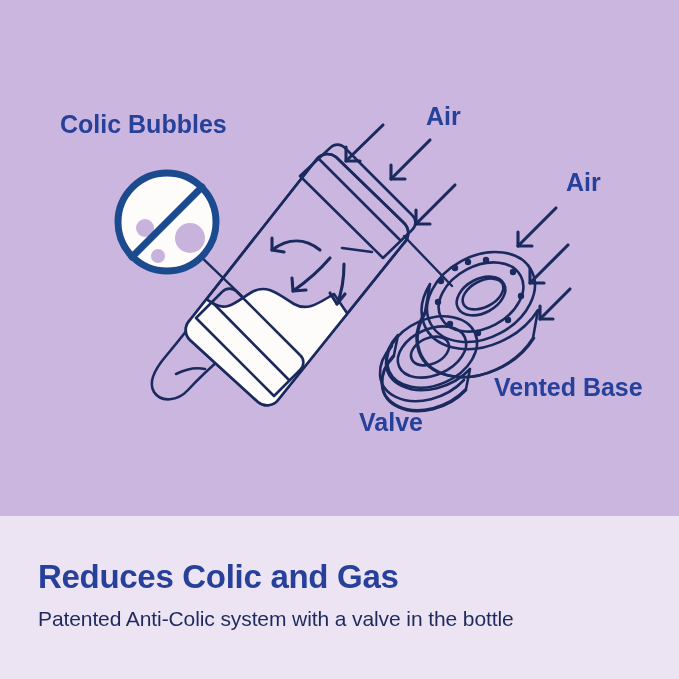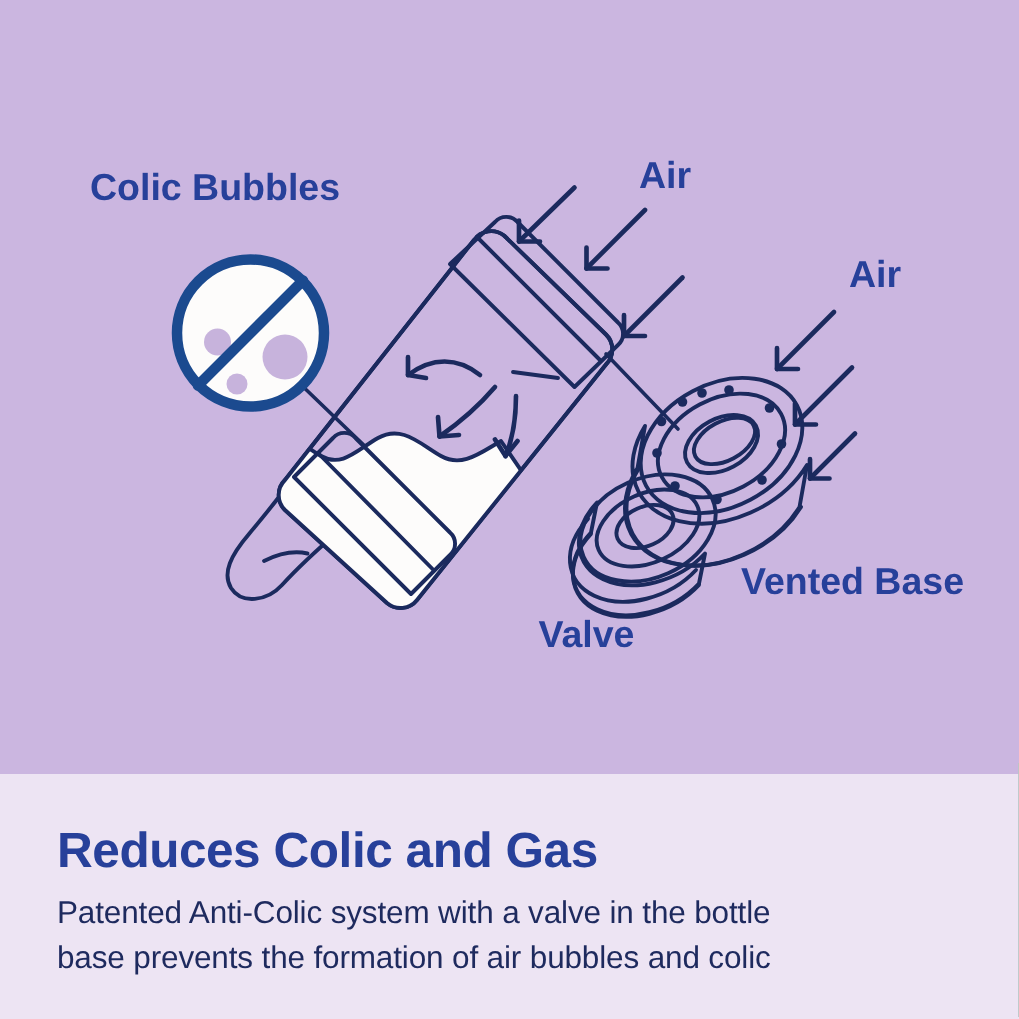--- a/index.html
+++ b/index.html
@@ -41,21 +41,21 @@
     background: #ede4f3;
     box-sizing: border-box;
     padding: 26px 38px 0 38px;
   }
   #caption-title {
     font-family: "Liberation Sans", sans-serif;
     font-size: 33px;
     font-weight: bold;
     color: #27409a;
     letter-spacing: -0.3px;
-    margin: 8px 0 9px 0;
+    margin: 18px 0 9px 0;
     line-height: 1.05;
   }
   .caption-line {
     font-family: "Liberation Sans", sans-serif;
     font-size: 21px;
     color: #1e2a5e;
     line-height: 1.45;
     letter-spacing: -0.1px;
     white-space: nowrap;
   }
@@ -239,16 +239,15 @@
       <text class="diagram-label label-lg" x="426" y="125">Air</text>
       <text class="diagram-label label-lg" x="566" y="191">Air</text>
       <text class="diagram-label label-lg" x="359" y="431">Valve</text>
       <text class="diagram-label label-lg" x="494" y="396">Vented Base</text>
     </svg>
   </div>
 
   <div id="caption-panel">
     <h1 id="caption-title">Reduces Colic and Gas</h1>
     <div class="caption-line">Patented Anti-Colic system with a valve in the bottle</div>
-    <div class="caption-line">base prevents the formation of air bubbles and colic</div>
   </div>
 
 </div>
 
 </body></html>

